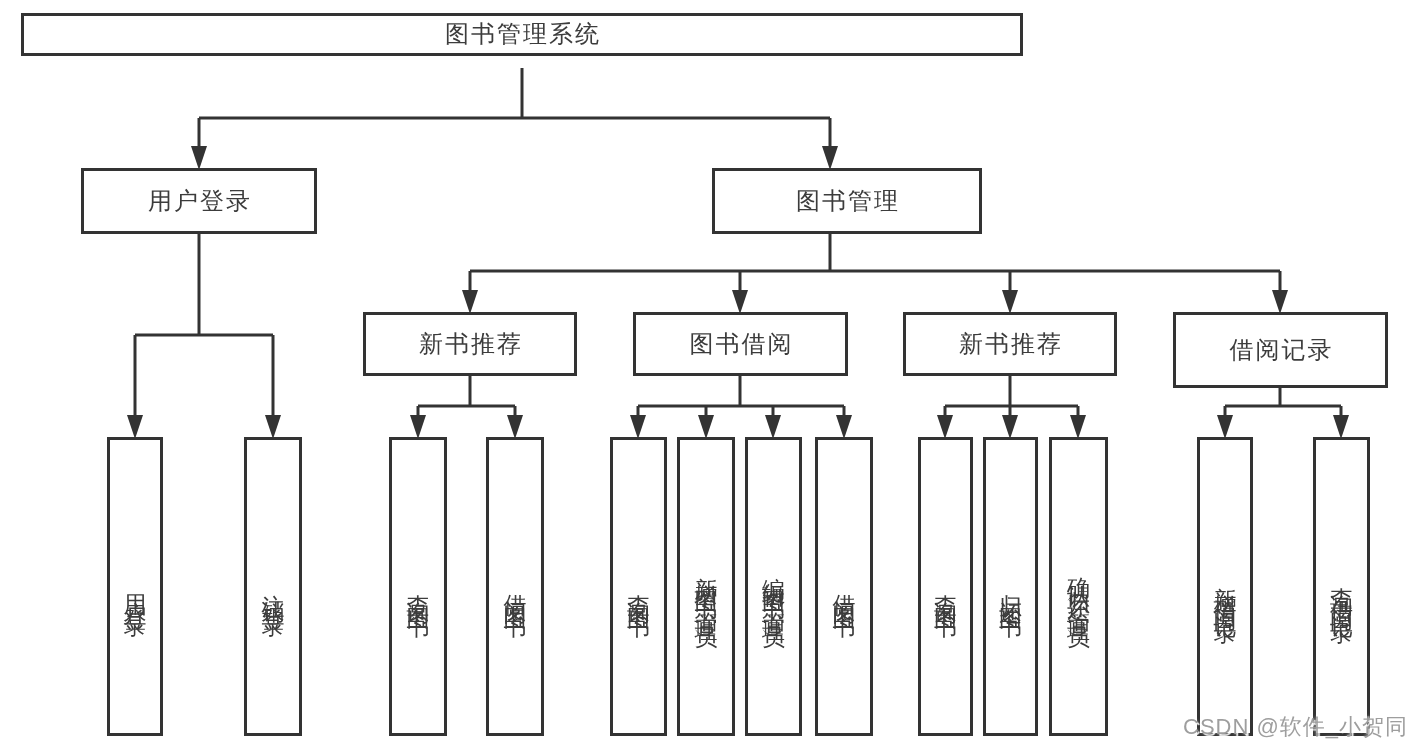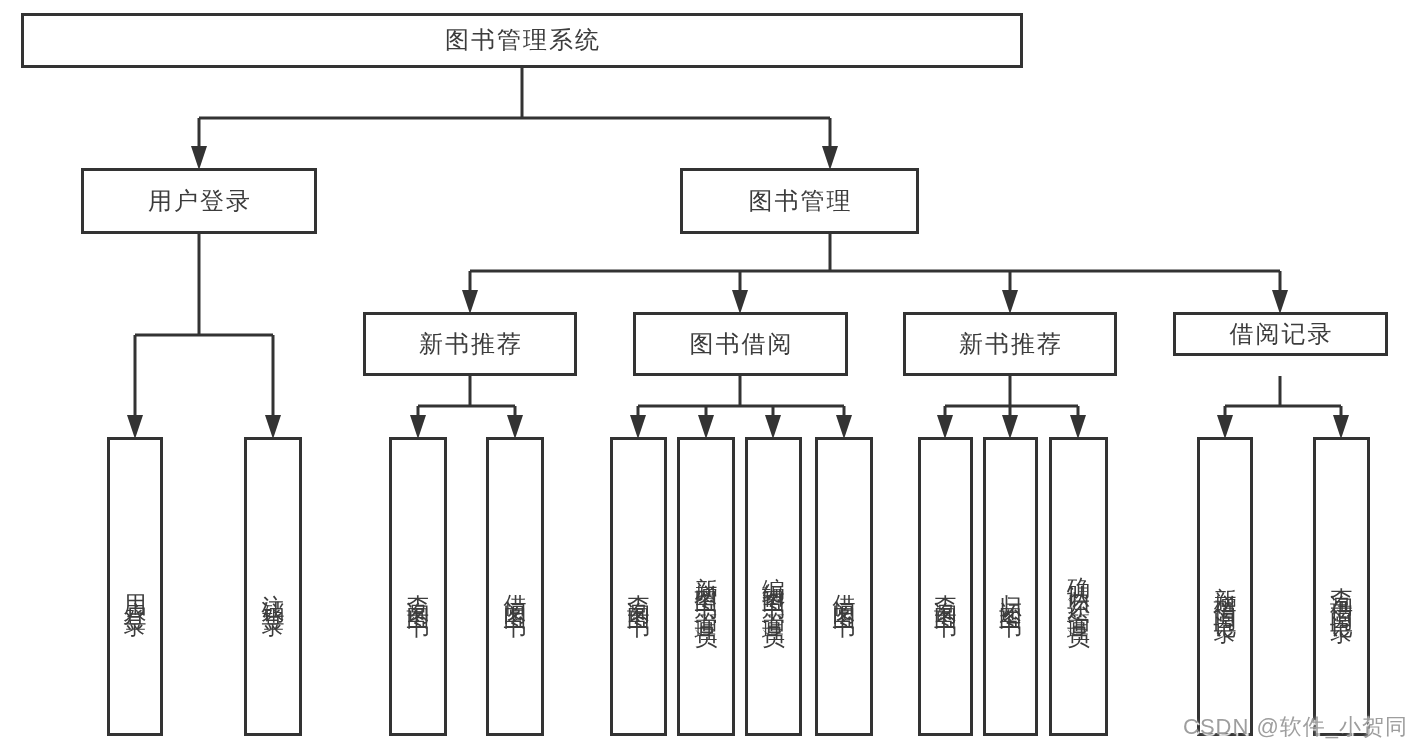--- a/index.html
+++ b/index.html
@@ -143,29 +143,29 @@
     <g>
       <path class="wire" d="M1280 376 V406"></path>
       <path class="wire" d="M1225 406 H1341"></path>
       <path class="wire" d="M1225 406 V419"></path>
         <polygon class="head" points="1225,439 1217,415 1233,415"></polygon>
       <path class="wire" d="M1341 406 V419"></path>
         <polygon class="head" points="1341,439 1333,415 1349,415"></polygon>
     </g>
   </svg>
 
-  <div class="node h" style="left:21px; top:13px; width:1002px; height:55px;">图书管理系统</div>
+  <div class="node h" style="left:21px; top:13px; width:1002px; height:43px;">图书管理系统</div>
 
   <div class="node h" style="left:81px; top:168px; width:236px; height:66px;">用户登录</div>
-  <div class="node h" style="left:680px; top:168px; width:239px; height:66px;">图书管理</div>
+  <div class="node h" style="left:712px; top:168px; width:270px; height:66px;">图书管理</div>
 
   <div class="node h" style="left:363px; top:312px; width:214px; height:64px;">新书推荐</div>
   <div class="node h" style="left:633px; top:312px; width:215px; height:64px;">图书借阅</div>
   <div class="node h" style="left:903px; top:312px; width:214px; height:64px;">新书推荐</div>
-  <div class="node h" style="left:1173px; top:312px; width:215px; height:44px;font-family:Liberation Serif, serif;">借阅记录</div>
+  <div class="node h" style="left:1173px; top:312px; width:215px; height:76px;font-family:Liberation Serif, serif;">借阅记录</div>
 
   <div class="node v" style="left:107px; top:437px; width:56px; height:299px;">用户登录</div>
   <div class="node v" style="left:244px; top:437px; width:58px; height:299px;">注销登录</div>
 
   <div class="node v" style="left:389px; top:437px; width:58px; height:299px;">查询图书</div>
   <div class="node v" style="left:486px; top:437px; width:58px; height:299px;">借阅图书</div>
 
   <div class="node v" style="left:610px; top:437px; width:57px; height:299px;">查询图书</div>
   <div class="node v" style="left:677px; top:437px; width:58px; height:299px;">新增图书（管理员）</div>
   <div class="node v" style="left:745px; top:437px; width:57px; height:299px;">编辑图书（管理员）</div>

